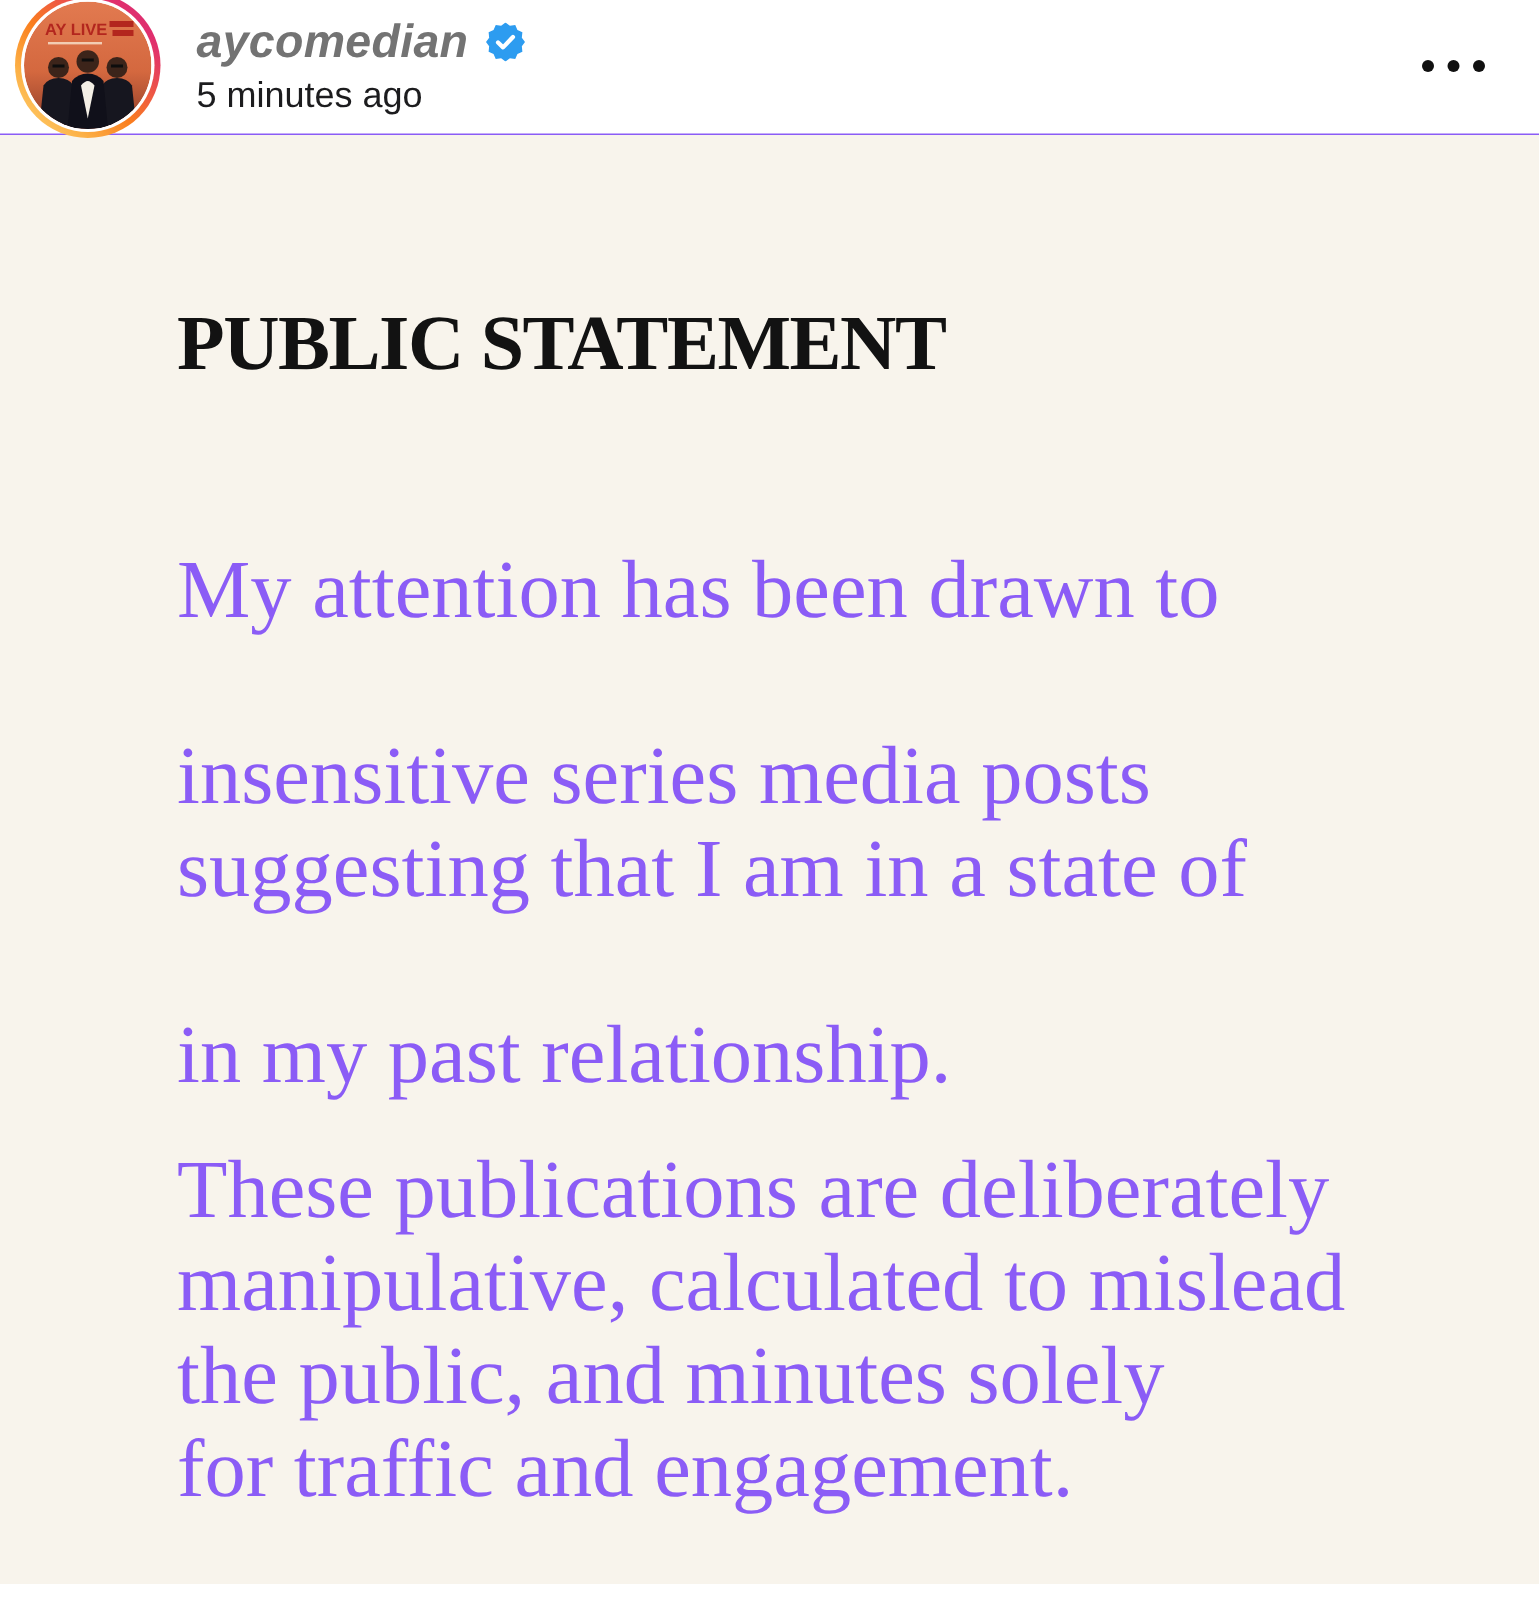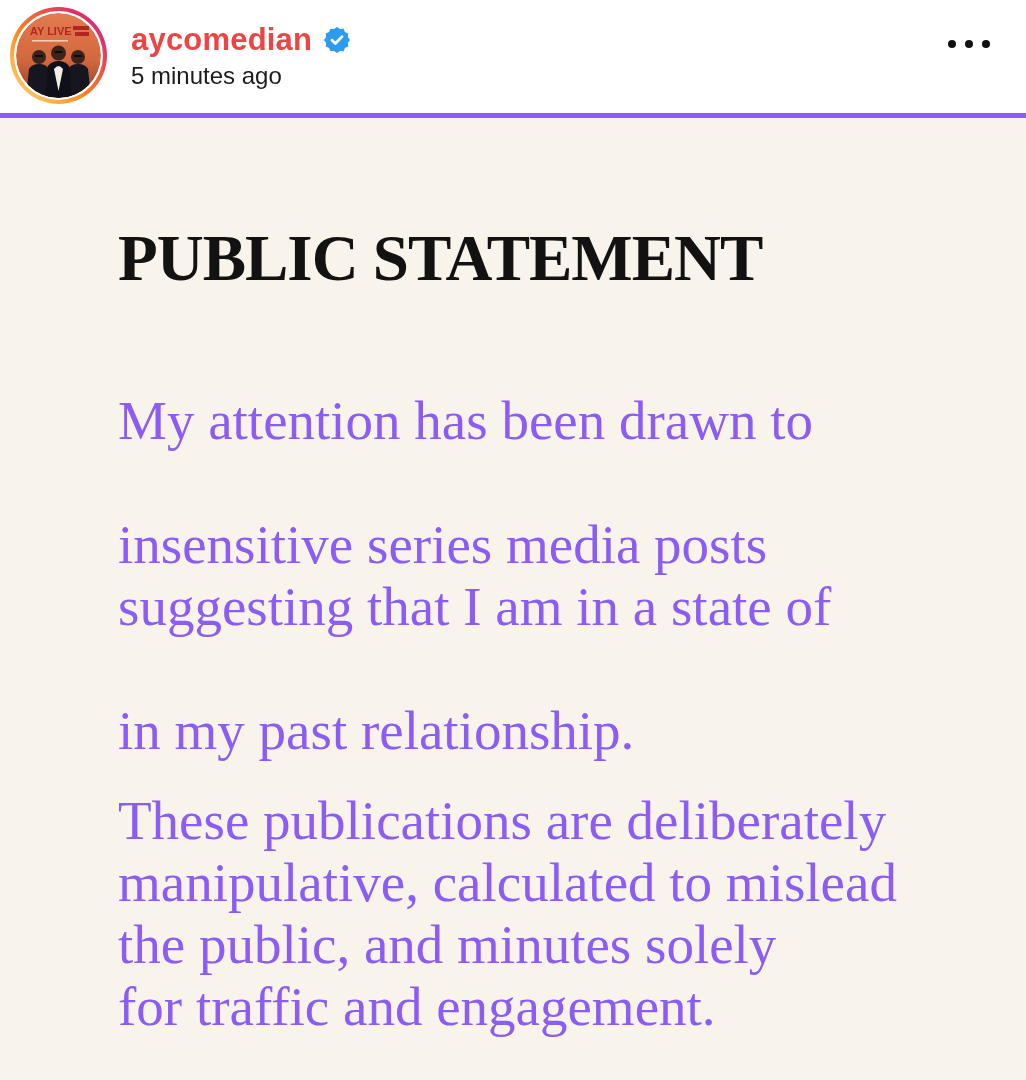--- a/index.html
+++ b/index.html
@@ -7,26 +7,26 @@
     width: 1026px; height: 1080px;
     overflow: hidden;
     background: #ffffff;
     font-family: "Liberation Sans", sans-serif;
     position: relative;
   }
 
   
   .post-header {
     box-sizing: border-box;
-    width: 1026px; height: 118px;
+    width: 1026px; height: 90px;
     background: #ffffff;
     display: flex;
     align-items: center;
     padding: 8px 34px 10px 10px;
-    border-bottom: 5px solid #8b5cf6;
+    border-bottom: 1px solid #8b5cf6;
   }
   .avatar-ring {
     width: 97px; height: 97px;
     border-radius: 50%;
     background: linear-gradient(45deg, #ffd776 0%, #fcaf45 25%, #fa7e1e 45%, #e1306c 80%, #d62976 100%);
     display: flex; align-items: center; justify-content: center;
     flex: 0 0 auto;
     cursor: pointer;
   }
   .avatar-inner {
@@ -45,23 +45,24 @@
     margin-left: 24px;
     display: flex; flex-direction: column;
     justify-content: center;
   }
   .username-row {
     display: flex; align-items: center;
   }
   .username {
     font-size: 31px;
     font-weight: bold;
-    color: #ef4444;
+    color: #737373;
     letter-spacing: 0.2px;
     cursor: pointer;
+    font-style: italic;
   }
   .verified-badge {
     margin-left: 12px;
     width: 26px; height: 26px;
     display: inline-block;
   }
   .timestamp {
     margin-top: 4px;
     font-size: 24px;
     color: #1c1c1e;
@@ -86,21 +87,21 @@
   .statement {
     box-sizing: border-box;
     width: 1026px; height: 966px;
     background: #f8f4ec;
     padding: 100px 104px 0 118px;
     overflow: hidden;
   }
   .statement-title {
     font-family: "Liberation Serif", serif;
     font-weight: bold;
-    font-size: 65px;
+    font-size: 52px;
     line-height: 80px;
     letter-spacing: -1px;
     color: #121212;
     white-space: nowrap;
     margin: 0;
   }
   .statement-body {
     margin-top: 92px;
     font-family: "Liberation Serif", serif;
     font-size: 55px;

